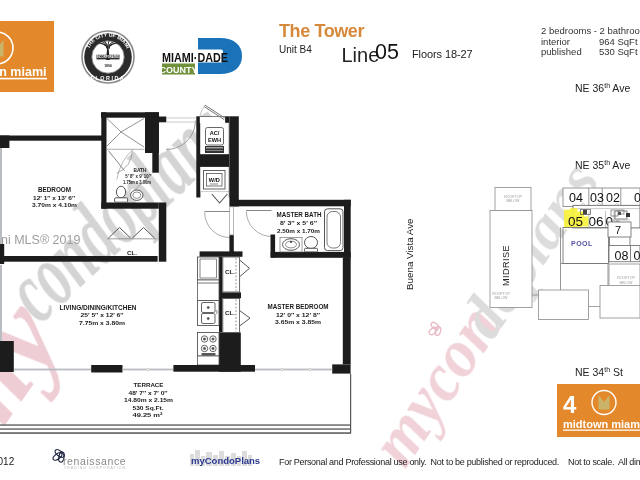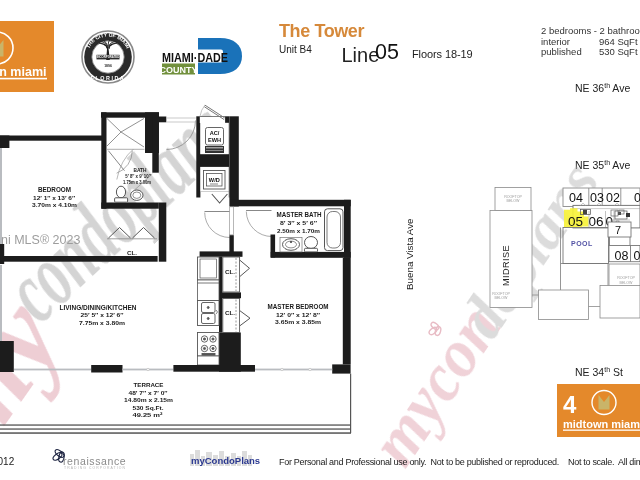--- a/index.html
+++ b/index.html
@@ -62,21 +62,21 @@
 </div>
 
 <div class="abs" style="left:279px;top:21px;width:260px;height:26px;font-size:18px;font-weight:bold;color:#d6893a;letter-spacing:-0.4px;">The Tower</div>
 
 <div class="abs" style="left:279px;top:43.5px;font-size:10px;color:#222;">Unit B4</div>
 
 <div class="abs" style="left:341.5px;top:43.5px;font-size:20px;color:#222;">Line</div>
 
 <div class="abs" style="left:375px;top:40px;font-size:21.5px;color:#111;">05</div>
 
-<div class="abs" style="left:412px;top:48px;font-size:11px;color:#222;letter-spacing:-0.1px;">Floors 18-19</div>
+<div class="abs" style="left:412px;top:48px;font-size:11px;color:#222;letter-spacing:-0.1px;">Floors 18-27</div>
 
 <div class="abs" style="left:541px;top:26px;width:160px;font-size:9.5px;color:#333;line-height:10.5px;white-space:nowrap;">
   <div>2 bedrooms - 2 bathrooms</div>
   <div><span style="display:inline-block;width:58px;">interior</span>964 SqFt - 90 m²</div>
   <div><span style="display:inline-block;width:58px;">published</span>530 SqFt - 49 m²</div>
 </div>
 
 <div class="abs" style="left:575px;top:82px;font-size:10.5px;color:#222;">NE 36<span style="font-size:7px;vertical-align:4px;">th</span> Ave</div>
 
 <div class="abs" style="left:575px;top:159px;font-size:10.5px;color:#222;">NE 35<span style="font-size:7px;vertical-align:4px;">th</span> Ave</div>
@@ -96,21 +96,21 @@
       <text x="492" y="342" font-size="62" font-style="italic" font-weight="bold" font-family="Liberation Serif" fill="#a8a8a8" transform="rotate(-56 492 342)" textLength="195" lengthAdjust="spacingAndGlyphs">doplans</text>
     </g>
     <g fill="none" stroke="#d98f9e" stroke-width="1.4" opacity="0.6">
       <ellipse cx="435" cy="326" rx="4.5" ry="2.6" transform="rotate(40 435 326)"></ellipse>
       <ellipse cx="433" cy="331" rx="4.5" ry="2.6" transform="rotate(-40 433 331)"></ellipse>
       <ellipse cx="438" cy="331" rx="2.6" ry="4.5" transform="rotate(15 438 331)"></ellipse>
     </g>
   </svg>
 </div>
 
-<div class="abs" style="left:1px;top:233px;font-size:12.5px;color:#9d9d9d;">ni MLS® 2023</div>
+<div class="abs" style="left:1px;top:233px;font-size:12.5px;color:#9d9d9d;">ni MLS® 2019</div>
 
 <div class="abs" style="left:0;top:0;width:400px;height:480px;">
 <svg width="400" height="480" viewBox="0 0 400 480" font-family="Liberation Sans">
 
   <g>
           <rect x="0" y="148" width="2" height="96" fill="#b9bcc0"></rect>
         </g>
 
   <g>
           <rect x="0" y="265" width="2" height="76" fill="#b9bcc0"></rect>

